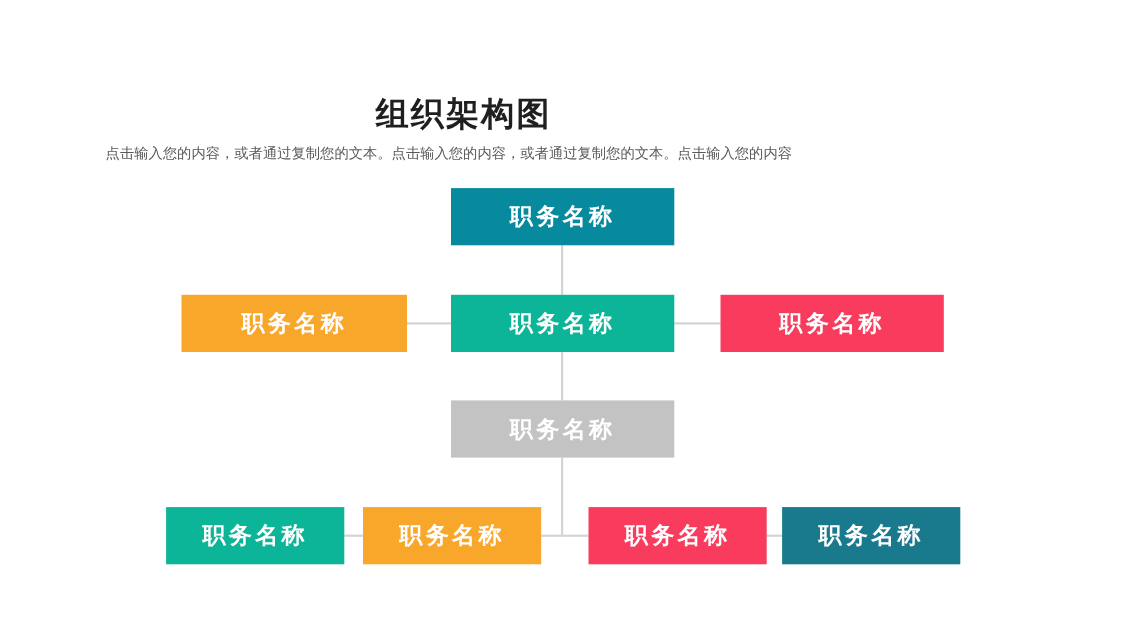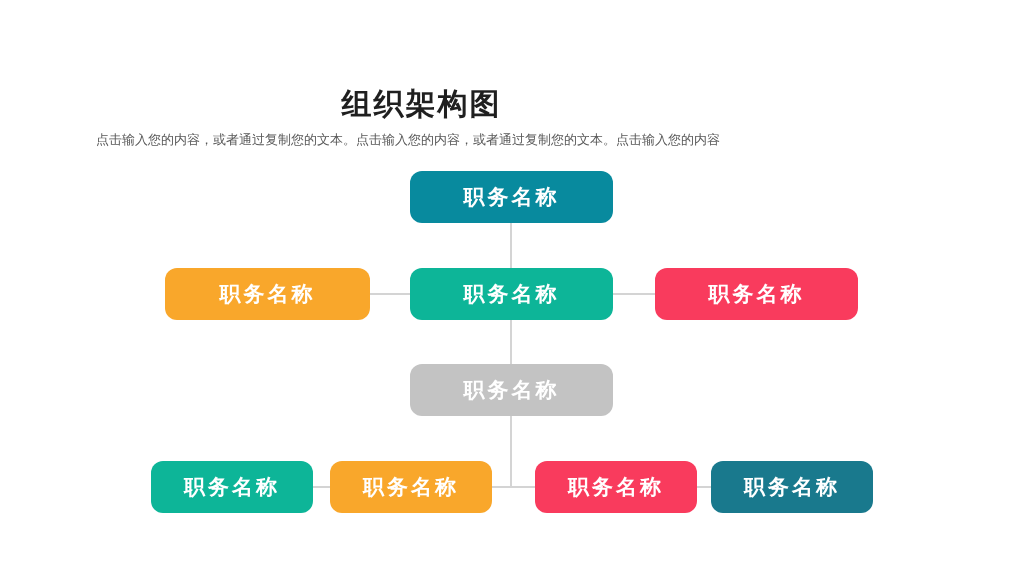--- a/index.html
+++ b/index.html
@@ -29,21 +29,21 @@
     position: absolute;
     top: 131px;
     left: 0;
     width: 816px;
     text-align: center;
     font-size: 13px;
     color: #595959;
   }
   .node {
     position: absolute;
-    border-radius: 12px;
+    border-radius: 0;
     display: flex;
     align-items: center;
     justify-content: center;
     color: #ffffff;
     font-size: 21px;
     font-weight: bold;
     letter-spacing: 3px;
     cursor: pointer;
   }
   .connector {

